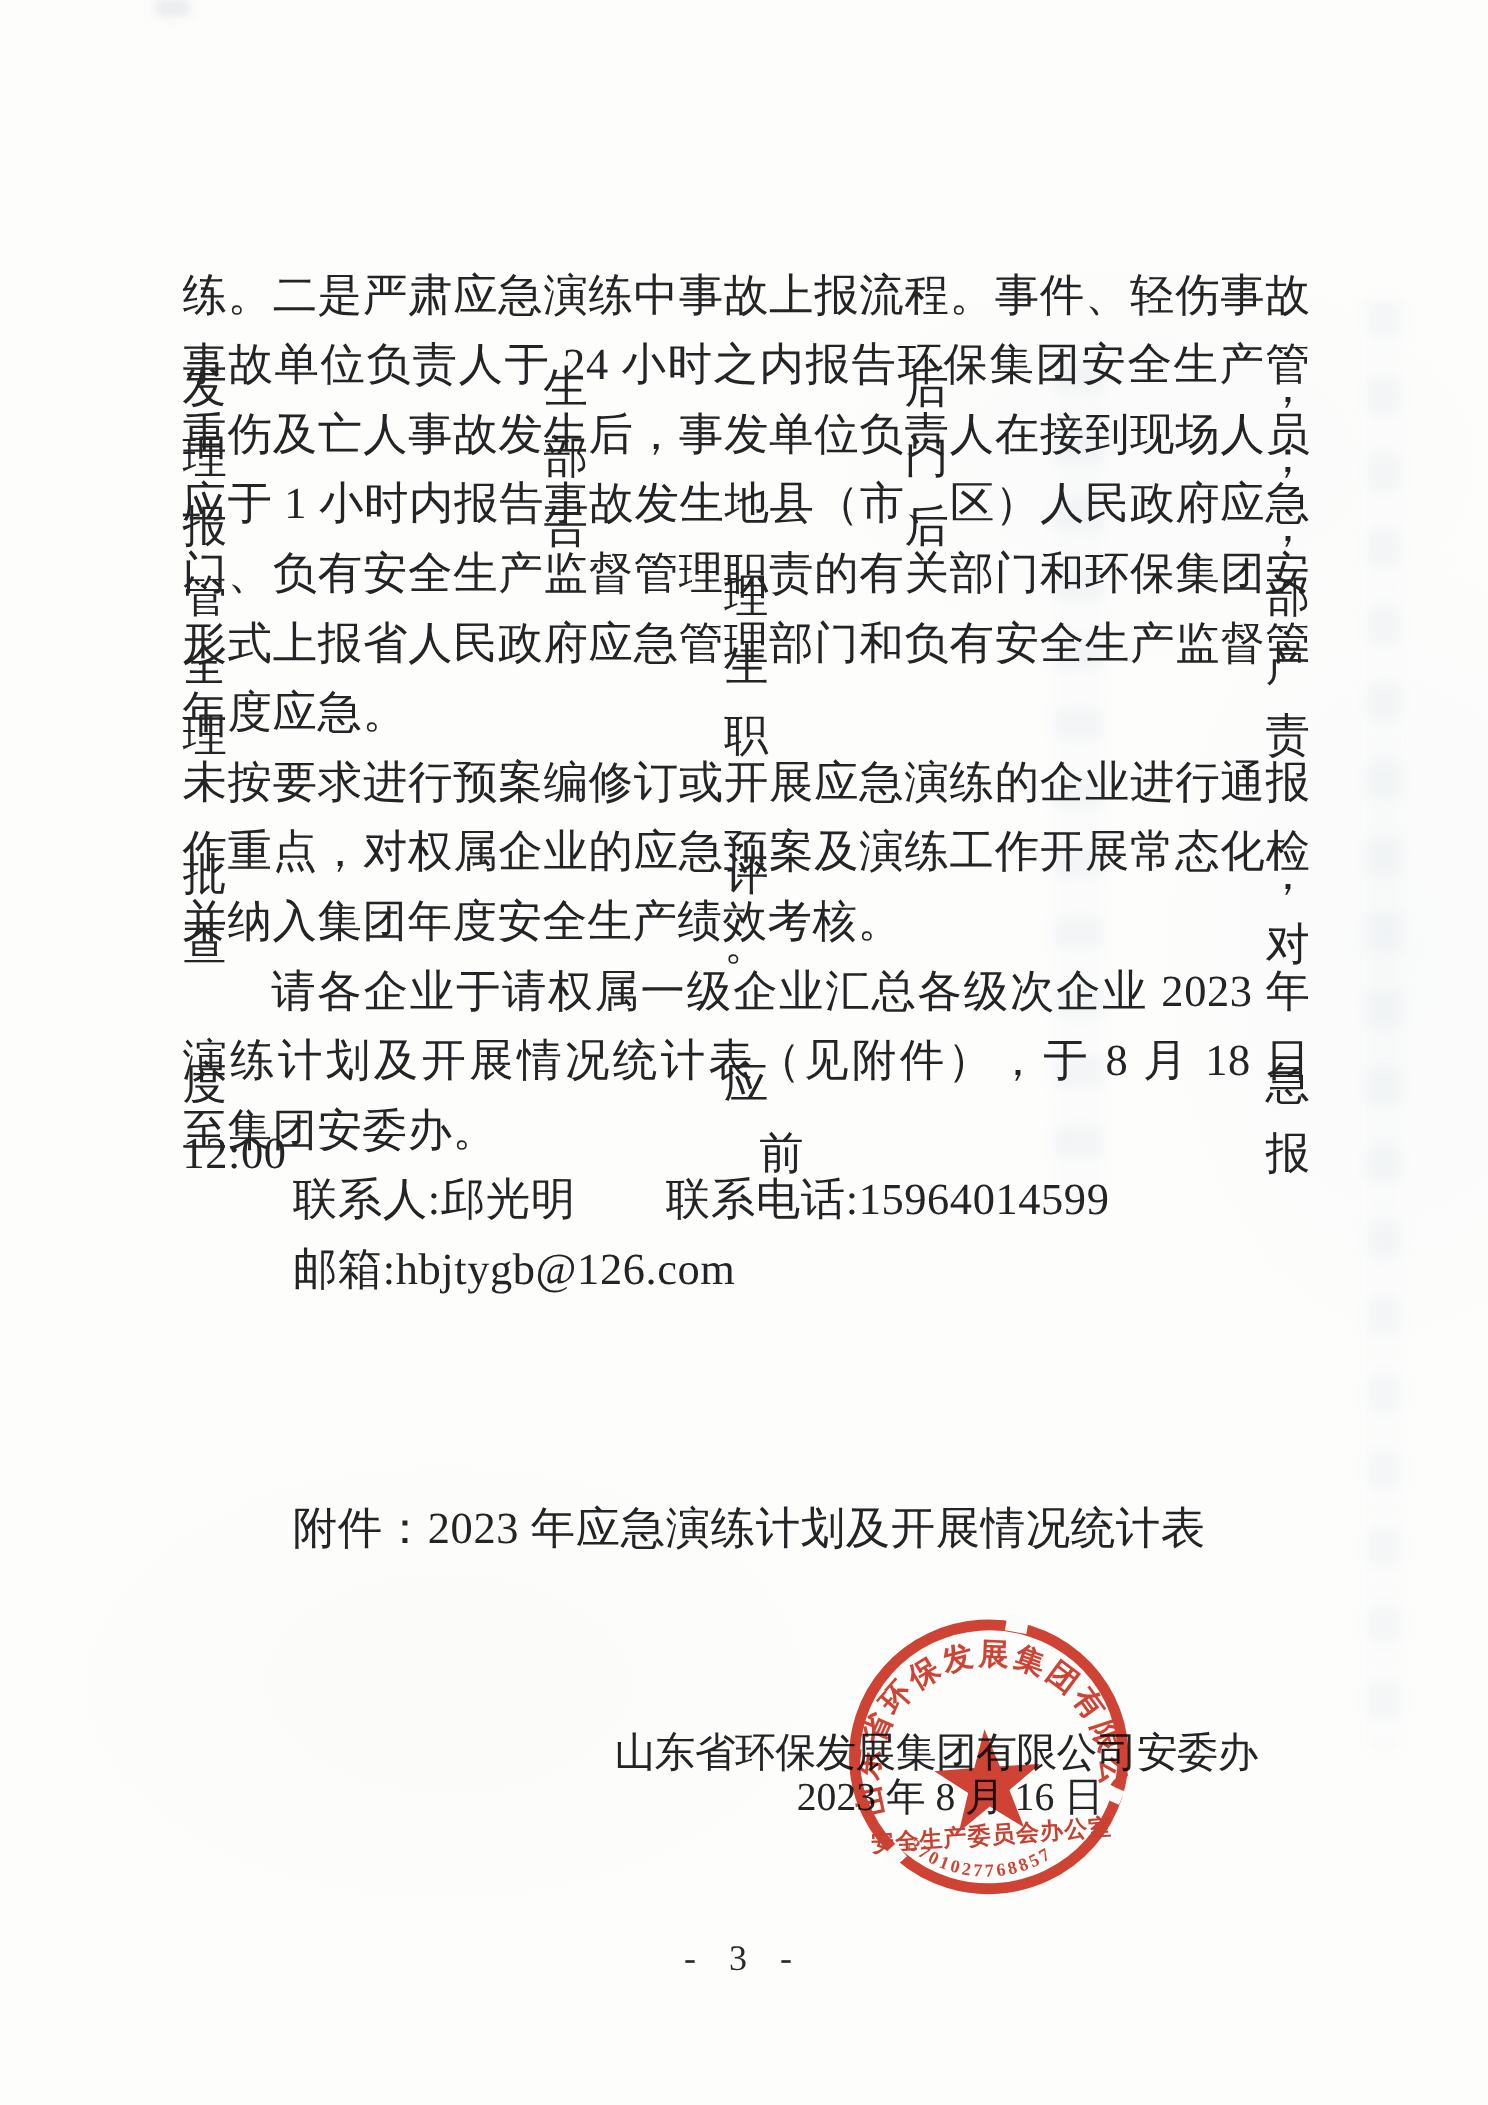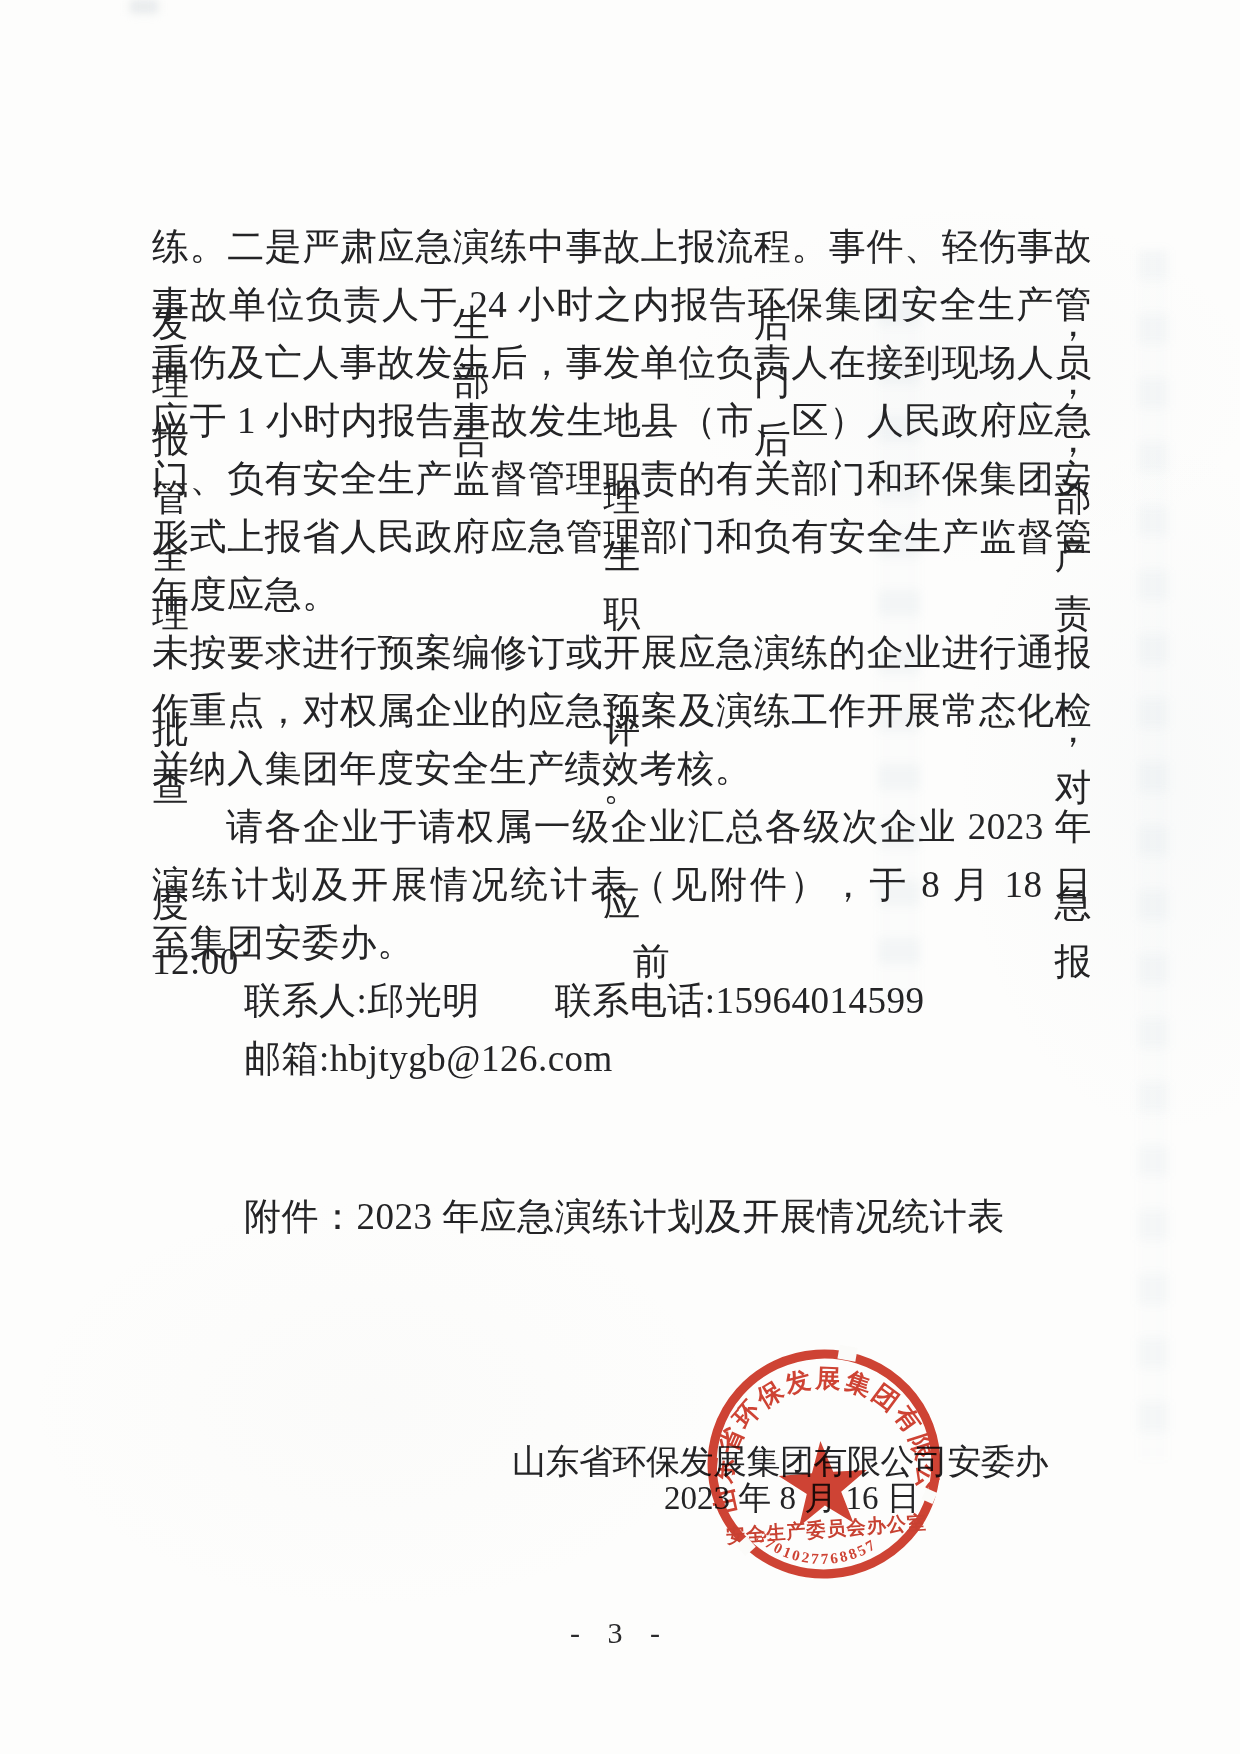--- a/index.html
+++ b/index.html
@@ -29,21 +29,21 @@
     height:58px;line-height:77px;white-space:pre;
     letter-spacing:0.5px;
   }
   .line.j{
     white-space:normal;
     text-align:justify;text-align-last:justify;text-justify:inter-character;
   }
   .line.ind{text-indent:74px;}
   .line.contact{padding-left:92px;}
   .attachment-line{
-    position:absolute;left:244px;top:1188px;
+    position:absolute;left:244px;top:1246px;
     font-size:37px;line-height:58px;color:#242426;white-space:pre;letter-spacing:0.5px;
   }
   .signature-line{
     position:absolute;left:512px;top:1440px;
     font-size:34px;line-height:44px;color:#242426;letter-spacing:-0.5px;white-space:pre;
   }
   .date-line{
     position:absolute;left:664px;top:1476px;
     font-size:33px;line-height:44px;color:#242426;white-space:pre;
   }

